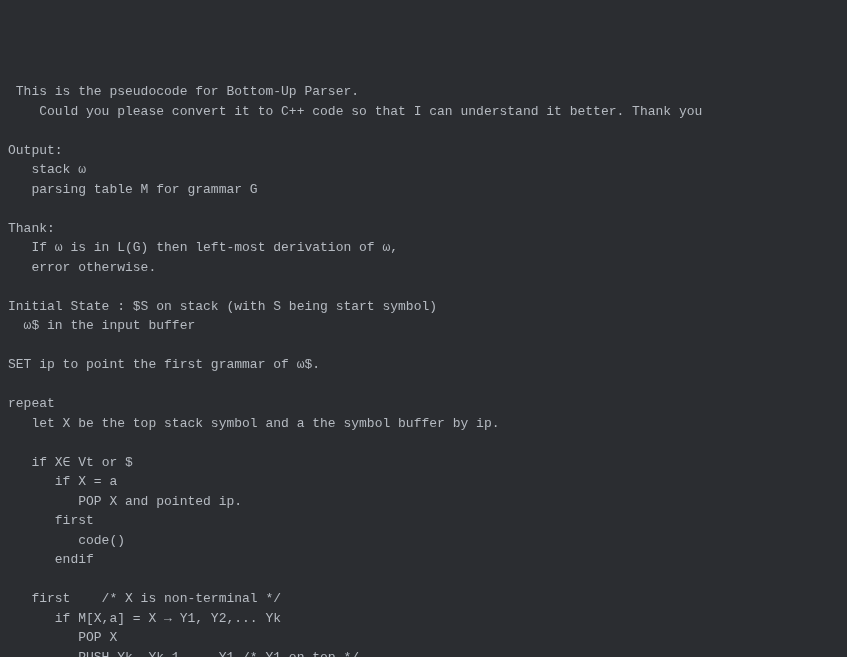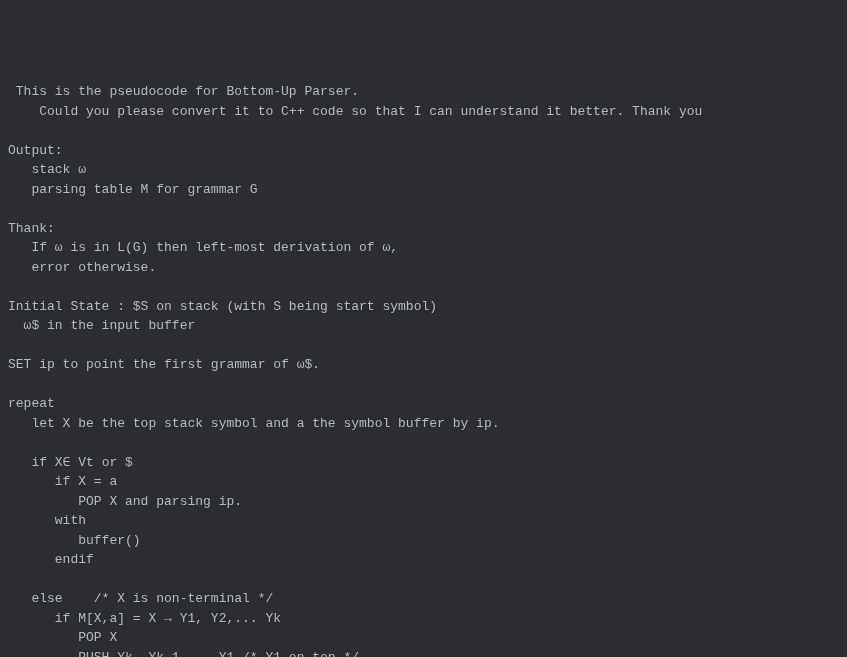--- a/index.html
+++ b/index.html
@@ -41,26 +41,26 @@
 <span>Initial State : $S on stack (with S being start symbol)</span>
 <span>  ω$ in the input buffer</span>
 <span></span>
 <span>SET ip to point the first grammar of ω$.</span>
 <span></span>
 <span>repeat</span>
 <span>   let X be the top stack symbol and a the symbol buffer by ip.</span>
 <span></span>
 <span>   if X∈ Vt or $</span>
 <span>      if X = a</span>
-<span>         POP X and parsing ip.</span>
-<span>      with</span>
-<span>         buffer()</span>
+<span>         POP X and pointed ip.</span>
+<span>      first</span>
+<span>         code()</span>
 <span>      endif</span>
 <span></span>
-<span>   else    /* X is non-terminal */</span>
+<span>   first    /* X is non-terminal */</span>
 <span>      if M[X,a] = X → Y1, Y2,... Yk</span>
 <span>         POP X</span>
 <span>         PUSH Yk, Yk-1,... Y1 /* Y1 on top */</span>
 
 
 
 
 
 </div>
 

